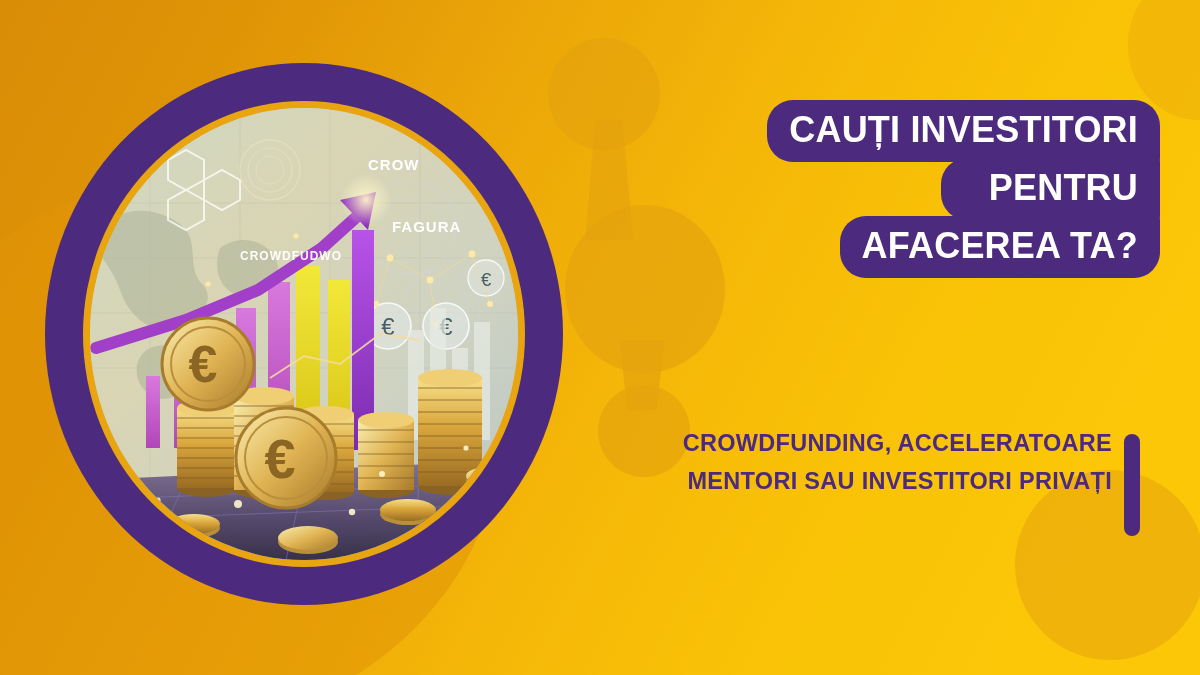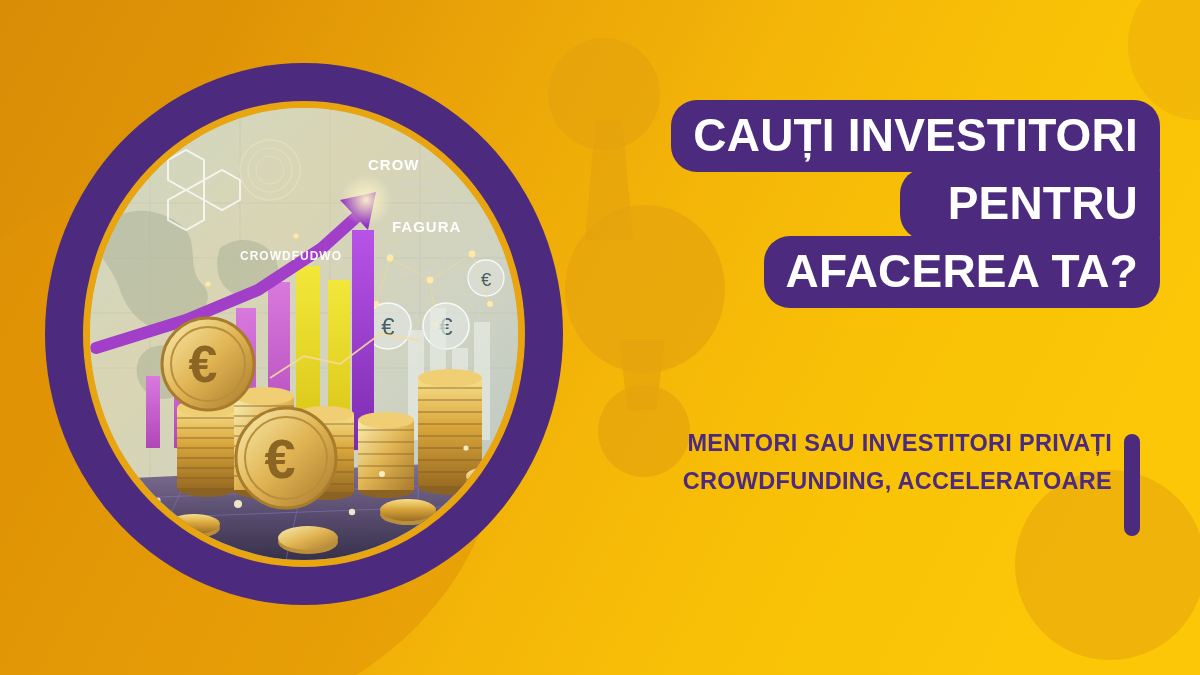--- a/index.html
+++ b/index.html
@@ -74,21 +74,21 @@
   .headline {
     position:absolute; left:600px; top:100px; width:560px;
     text-align:right;
     line-height:0;
   }
   .hl-line { display:block; line-height:0; margin-bottom:-4px; }
   .hl-line span {
     display:inline-block;
     background:#4C2A7E;
     color:#FFFFFF;
-    font-size:46px;
+    font-size:36px;
     font-weight:700;
     letter-spacing:0.2px;
     line-height:1.0;
     padding:12px 22px 14px 22px;
     border-radius:26px;
     white-space:nowrap;
   }
   .hl-1 span { border-radius:26px 26px 4px 26px; }
   .hl-2 span { border-radius:26px 4px 4px 26px;padding-left:48px; }
   .hl-3 span { border-radius:26px 4px 26px 26px; }
@@ -384,16 +384,16 @@
   </div>
 </div>
 
 <div class="headline">
   <div class="hl-line hl-1"><span>CAUȚI INVESTITORI</span></div>
   <div class="hl-line hl-2"><span>PENTRU</span></div>
   <div class="hl-line hl-3"><span>AFACEREA TA?</span></div>
 </div>
 
 <div class="subtitle">
+  <span class="sub-line">CROWDFUNDING, ACCELERATOARE</span>
   <span class="sub-line">MENTORI SAU INVESTITORI PRIVAȚI</span>
-  <span class="sub-line">CROWDFUNDING, ACCELERATOARE</span>
 </div>
 <div class="accent-bar"></div>
 
 </body></html>

